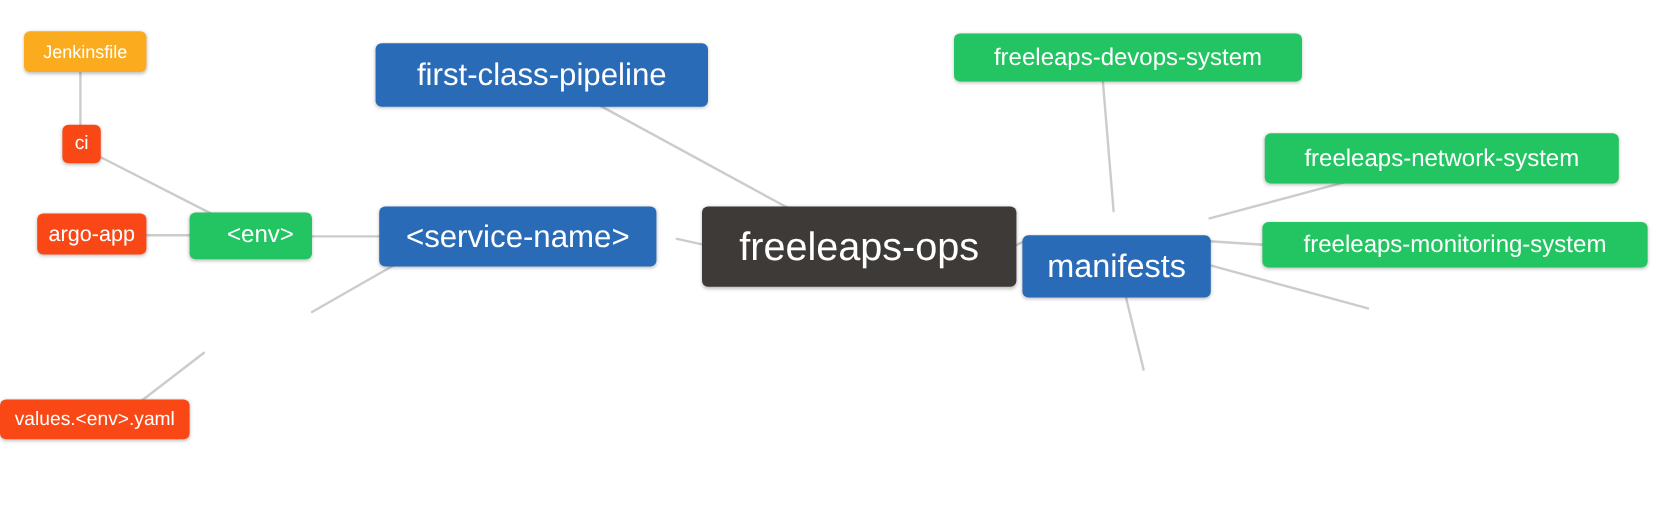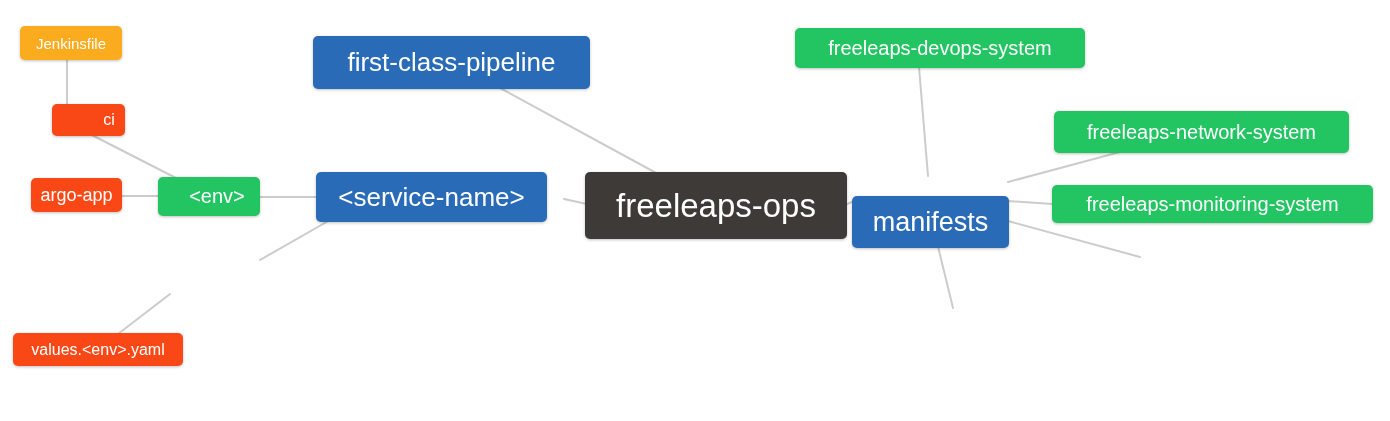--- a/index.html
+++ b/index.html
@@ -40,21 +40,21 @@
     cursor: default;
   }
   
   .n-jenkinsfile        { left:  20px; top:  26px; width:  102px; height: 34px; font-size: 15px; }
   .n-ci                 { left:  52px; top: 104px; width:  32px; height: 32px; font-size: 16px; }
   .n-argo-app           { left:  31px; top: 178px; width:  91px; height: 34px; font-size: 18px; }
   .n-env                { left: 158px; top: 177px; width:  86px; height: 39px; font-size: 20px; }
   .n-first-class        { left: 313px; top:  36px; width: 277px; height: 53px; font-size: 26px; }
   .n-service-name       { left: 316px; top: 172px; width: 231px; height: 50px; font-size: 26px; }
   .n-helm-pkg           { left: 148px; top: 258px; width: 116px; height: 38px; font-size: 20px; }
-  .n-values-env-yaml    { left:   13px; top: 333px; width: 170px; height: 33px; font-size: 16px; text-align: right; }
+  .n-values-env-yaml    { left:   0; top: 333px; width: 158px; height: 33px; font-size: 16px; text-align: right; }
   .n-freeleaps-ops      { left: 585px; top: 172px; width: 262px; height: 67px; font-size: 33px; }
   .n-manifests          { left: 852px; top: 175px; width: 157px; height: 52px; font-size: 27px; margin-top: 21px; }
   .n-devops-system      { left: 795px; top:  28px; width: 290px; height: 40px; font-size: 20px; }
   .n-network-system     { left:1054px; top: 111px; width: 295px; height: 42px; font-size: 20px; }
   .n-monitoring-system  { left:1052px; top: 185px; width: 321px; height: 38px; font-size: 20px; }
   .n-controls-system    { left:1062px; top: 256px; width: 292px; height: 39px; font-size: 20px; }
   .n-storage-system     { left: 815px; top: 307px; width: 288px; height: 39px; font-size: 20px; }
 </style>
 </head>
 <body>
@@ -73,21 +73,21 @@
     <line x1="845" y1="205" x2="854" y2="201"></line>
     <line x1="928" y1="176" x2="919" y2="67"></line>
     <line x1="1008" y1="182" x2="1120" y2="152"></line>
     <line x1="1008" y1="201" x2="1053" y2="204"></line>
     <line x1="1008" y1="221" x2="1140" y2="257"></line>
     <line x1="933" y1="226" x2="953" y2="308"></line>
   </svg>
 
   <div class="node n-jenkinsfile" style="background: rgb(251, 171, 30);">Jenkinsfile</div>
 
-  <div class="node n-ci" style="background: rgb(249, 72, 22); padding-left: 41px;">ci</div>
+  <div class="node n-ci" style="background: rgb(249, 72, 22);">ci</div>
 
   <div class="node n-argo-app" style="background: rgb(249, 72, 22);">argo-app</div>
 
   <div class="node n-env" style="background: rgb(35, 196, 98); padding-left: 16px;">&lt;env&gt;</div>
 
   <div class="node n-first-class" style="background: rgb(42, 107, 184);">first-class-pipeline</div>
 
   <div class="node n-service-name" style="background: rgb(42, 107, 184);">&lt;service-name&gt;</div>
 
 

